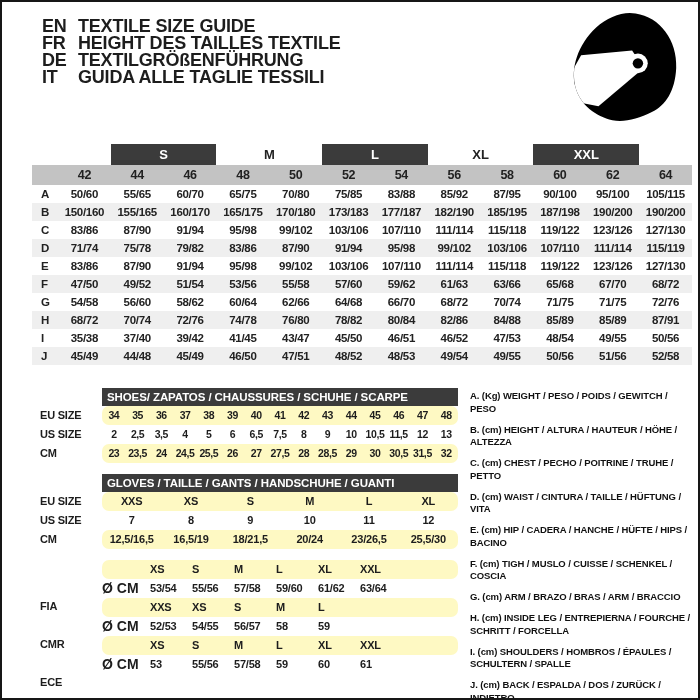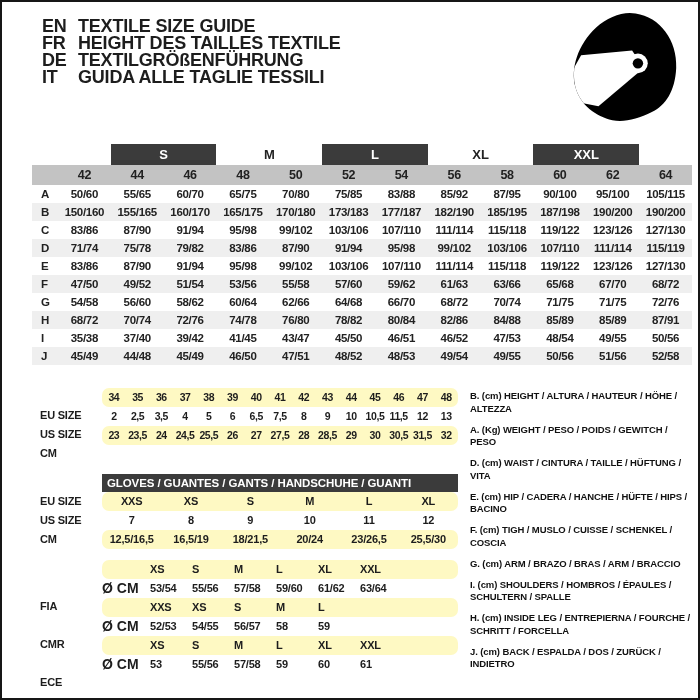--- a/index.html
+++ b/index.html
@@ -308,20 +308,21 @@
     <div class="sections">
 
       <div class="section shoes">
         <div class="labels">
           <div class="spacer"></div>
           <div class="rlabel">EU SIZE</div>
           <div class="rlabel">US SIZE</div>
           <div class="rlabel">CM</div>
         </div>
         <div class="content">
+          <div class="bar">SHOES/ ZAPATOS / CHAUSSURES / SCHUHE / SCARPE</div>
           <div class="srow stripe">
 
           <div class="cell">34</div>
               <div class="cell">35</div>
               <div class="cell">36</div>
               <div class="cell">37</div>
               <div class="cell">38</div>
               <div class="cell">39</div>
               <div class="cell">40</div>
               <div class="cell">41</div>
@@ -373,21 +374,21 @@
       </div>
 
       <div class="section gloves">
         <div class="labels">
           <div class="spacer"></div>
           <div class="rlabel">EU SIZE</div>
           <div class="rlabel">US SIZE</div>
           <div class="rlabel">CM</div>
         </div>
         <div class="content">
-          <div class="bar">GLOVES / GUANTES / GANTS / HANDSCHUHE / GUANTI</div>
+          <div class="bar">GLOVES / TAILLE / GANTS / HANDSCHUHE / GUANTI</div>
           <div class="srow stripe">
 
           <div class="cell">XXS</div>
               <div class="cell">XS</div>
               <div class="cell">S</div>
               <div class="cell">M</div>
               <div class="cell">L</div>
               <div class="cell">XL</div>
             </div>
           <div class="srow">
@@ -482,25 +483,26 @@
               <div class="hcell">60</div>
               <div class="hcell">61</div>
             </div>
         </div>
       </div>
 
     </div>
 
     <div class="legend">
 
-    <div class="legend-item">B. (cm) HEIGHT / ALTURA / HAUTEUR / HÖHE / ALTEZZA</div>
-        <div class="legend-item">A. (Kg) WEIGHT / PESO / POIDS / GEWITCH / PESO</div>
+    <div class="legend-item">A. (Kg) WEIGHT / PESO / POIDS / GEWITCH / PESO</div>
+        <div class="legend-item">B. (cm) HEIGHT / ALTURA / HAUTEUR / HÖHE / ALTEZZA</div>
+        <div class="legend-item">C. (cm) CHEST / PECHO / POITRINE / TRUHE / PETTO</div>
         <div class="legend-item">D. (cm) WAIST / CINTURA / TAILLE / HÜFTUNG / VITA</div>
         <div class="legend-item">E. (cm) HIP / CADERA / HANCHE / HÜFTE / HIPS / BACINO</div>
         <div class="legend-item">F. (cm) TIGH / MUSLO / CUISSE / SCHENKEL / COSCIA</div>
         <div class="legend-item">G. (cm) ARM / BRAZO / BRAS / ARM / BRACCIO</div>
+        <div class="legend-item">H. (cm) INSIDE LEG / ENTREPIERNA / FOURCHE / SCHRITT / FORCELLA</div>
         <div class="legend-item">I. (cm) SHOULDERS / HOMBROS / ÉPAULES / SCHULTERN / SPALLE</div>
-        <div class="legend-item">H. (cm) INSIDE LEG / ENTREPIERNA / FOURCHE / SCHRITT / FORCELLA</div>
         <div class="legend-item">J. (cm) BACK / ESPALDA / DOS / ZURÜCK / INDIETRO</div>
       </div>
   </div>
 
 </div>
 
 </body></html>

